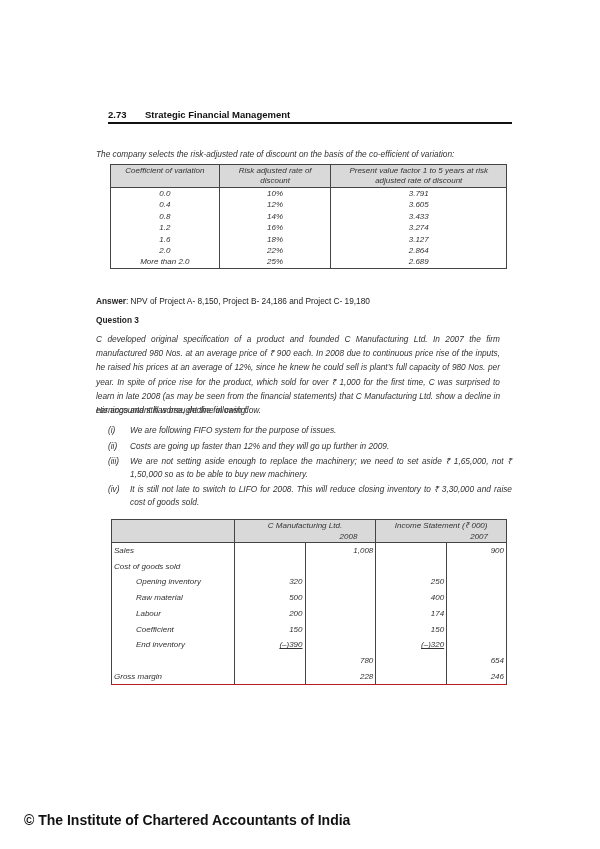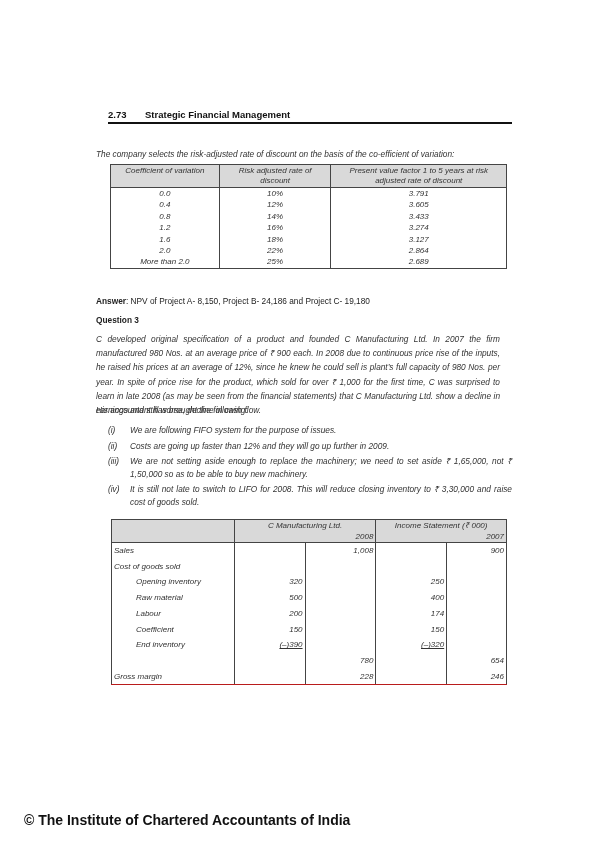--- a/index.html
+++ b/index.html
@@ -19,21 +19,21 @@
   table { border-collapse: collapse; position: absolute; font-size: 8px; color: #333; }
   .t1 { left: 110px; top: 164px; width: 397px; }
   .t1 th { background: #d9d9d9; font-weight: normal; font-style: italic; border: 1px solid #444;
            padding: 1px 3px; line-height: 10px; vertical-align: top; }
   .t1 td { font-style: italic; text-align: center; border-left: 1px solid #444; border-right: 1px solid #444;
            padding: 0 3px; height: 11.4px; line-height: 11.4px; }
   .t1 tr.last td { border-bottom: 1px solid #444; }
 
   .t2 { left: 111px; top: 519px; width: 396px; }
   .t2 th { background: #d9d9d9; font-weight: normal; font-style: italic; border: 1px solid #444;
-           padding: 0 2px; line-height: 11px; vertical-align: top; }
+           padding: 0 18px; line-height: 11px; vertical-align: top; }
   .t2 th .yr { display: block; text-align: right; }
   .t2 td { font-style: italic; border-left: 1px solid #444; border-right: 1px solid #444;
            padding: 0 2px; height: 15.7px; line-height: 15.7px; text-align: right; }
   .t2 td.lbl { text-align: left; }
   .t2 td.ind { padding-left: 24px; }
   .t2 tr.first td { border-top: 1px solid #444; }
   .t2 tr.last td { border-bottom: 1px solid #b91c1c; font-style: italic; }
   .ul { text-decoration: underline; }
 
   .list { position: absolute; left: 108px; width: 404px; font-size: 8.3px; line-height: 12.5px; color: #333; font-style: italic; }

